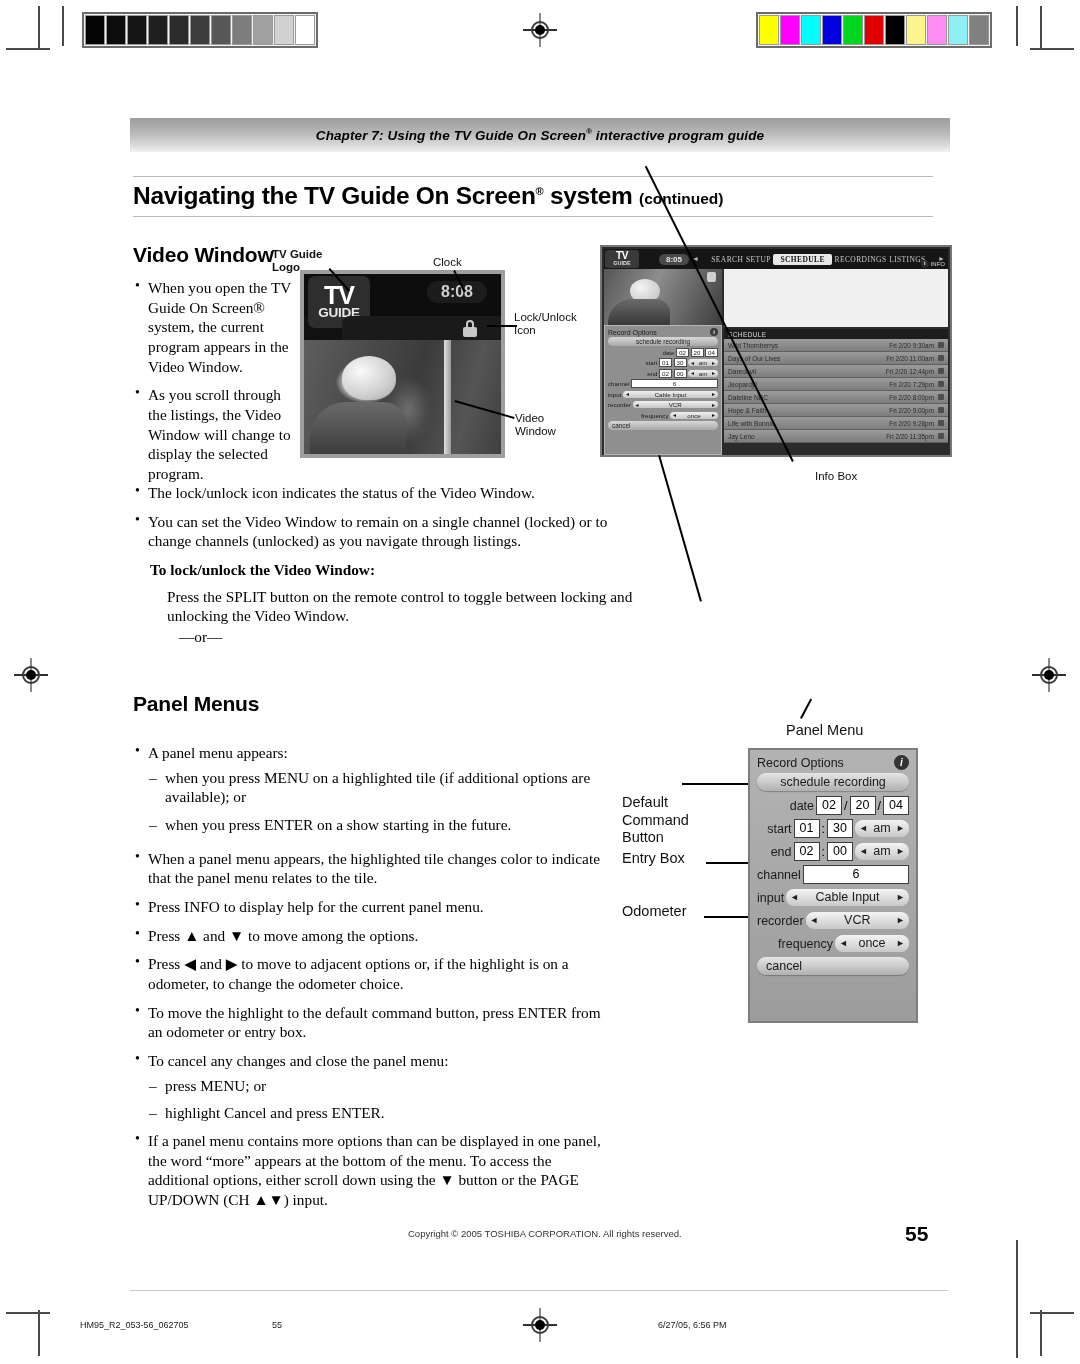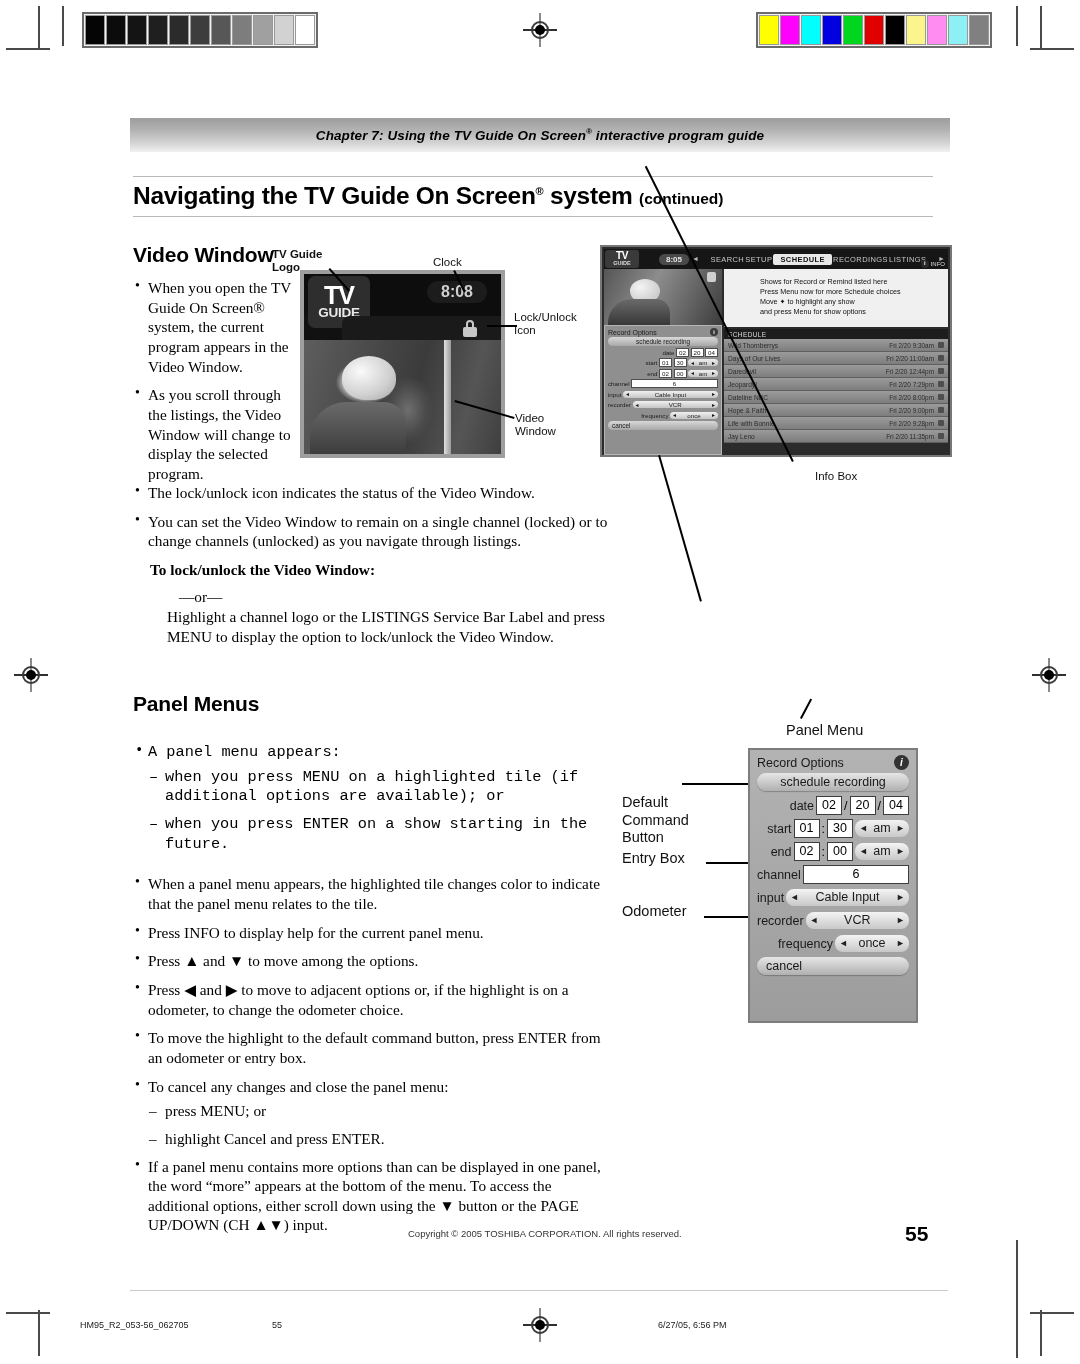--- a/index.html
+++ b/index.html
@@ -108,21 +108,21 @@
   .fig-osd { position:absolute; left:600px; top:245px; width:352px; height:212px;
              background:#2b2b2b; border:2px solid #777; padding:2px; }
   .osd-top { position:relative; height:20px; background:#161616; display:flex; align-items:center; }
   .osd-logo { width:34px; height:18px; background:#3a3a3a; border-radius:3px; margin-left:1px;
               display:flex; flex-direction:column; align-items:center; justify-content:center; line-height:.85; }
   .osd-logo .a { font-family:"Liberation Sans", sans-serif; font-weight:bold; font-size:10px; color:#fff; letter-spacing:-.5px; }
   .osd-logo .b { font-family:"Liberation Sans", sans-serif; font-weight:bold; font-size:5.5px; color:#ddd; }
   .osd-clock { margin-left:20px; background:#4a4a4a; border-radius:7px; padding:1px 7px;
                font-family:"Liberation Sans", sans-serif; font-size:8px; color:#e5e5e5; font-weight:bold; }
   .osd-nav { flex:1; display:flex; align-items:center; justify-content:space-around; padding:0 8px; }
-  .osd-nav .nv { font-family:Liberation Sans, sans-serif; font-size:7.5px; color:#c9c9c9; letter-spacing:.4px;text-align:center; }
+  .osd-nav .nv { font-family:Liberation Serif, serif; font-size:7.5px; color:#c9c9c9; letter-spacing:.4px;text-align:center; }
   .osd-nav .nv.on { background:#e8e8e8; color:#111; padding:1px 7px; border-radius:2px; font-weight:bold; }
   .osd-arrow { font-size:7px; color:#bbb; padding:0 3px; }
 
   .osd-body { position:relative; height:186px; display:flex; }
   .osd-left { width:118px; position:relative; }
   .osd-thumb { height:56px; background:linear-gradient(115deg,#555,#8d8d8d 40%,#3c3c3c 100%); position:relative; overflow:hidden; }
   .osd-thumb .h2 { position:absolute; left:26px; top:10px; width:30px; height:24px;
                    background:radial-gradient(ellipse at 35% 35%,#f4f4f4,#bdbdbd); border-radius:50%; }
   .osd-thumb .b2 { position:absolute; left:4px; bottom:0; width:62px; height:26px;
                    background:linear-gradient(180deg,#6a6a6a,#383838); border-radius:24px 14px 0 0; }
@@ -410,26 +410,20 @@
           <div class="mp-cmd" style="text-align:left; padding-left:4px;">cancel</div>
         </div>
       </div>
 
       <div class="osd-right">
         <div class="osd-infobox">
           <div class="osd-infotag">
             <span class="ic">i</span>
             <span class="tx">INFO</span>
           </div>
-          <div id="osd-info-lines">
-              <div>Shows for Record or Remind listed here</div>
-              <div>Press Menu now for more Schedule choices</div>
-              <div>Move ✦ to highlight any show</div>
-              <div>and press Menu for show options</div>
-            </div>
         </div>
         <div class="osd-schhead">SCHEDULE</div>
         <div class="osd-rows" id="osd-rows">
             <div class="osd-row">
               <span>Wild Thornberrys</span>
               <span class="rt">
                 <span class="tm">Fri 2/20   9:30am</span>
                 <span class="ic"></span>
               </span>
             </div>
@@ -493,31 +487,31 @@
   <div class="lead-line" style="left:792px; top:462px; width:330px; transform:rotate(-116.5deg);"></div>
 
   <div class="body-txt" style="position:absolute; left:133px; top:483px; width:500px;">
     <ul class="bul">
       <li>The lock/unlock icon indicates the status of the Video Window.</li>
       <li>You can set the Video Window to remain on a single channel (locked) or to change channels (unlocked) as you navigate through listings.</li>
     </ul>
     <div class="indented" style="margin-top:2px;">
       <div class="sub-bold">To lock/unlock the Video Window:</div>
       <div class="indented" style="margin-top:7px;">
+        <div>Press the SPLIT button on the remote control to toggle between locking and unlocking the Video Window.</div>
         <div style="margin:1px 0 1px 12px;">—or—</div>
-        <div>Highlight a channel logo or the LISTINGS Service Bar Label and press MENU to display the option to lock/unlock the Video Window.</div>
       </div>
     </div>
   </div>
 
   <h2 class="sec" style="left:133px; top:692px;">Panel Menus</h2>
 
   <div class="body-txt" style="position:absolute; left:133px; top:743px; width:470px;">
     <ul class="bul">
-      <li style="margin-bottom:20px;font-family:Liberation Mono, monospace;">
+      <li style="margin-bottom:14px;">
         <span>A panel menu appears:</span>
         <ul class="dash">
           <li>when you press MENU on a highlighted tile (if additional options are available); or</li>
           <li>when you press ENTER on a show starting in the future.</li>
         </ul>
       </li>
       <li>When a panel menu appears, the highlighted tile changes color to indicate that the panel menu relates to the tile.</li>
       <li>Press INFO to display help for the current panel menu.</li>
       <li>
         <span>Press </span><span>▲</span><span> and </span><span>▼</span><span> to move among the options.</span>

